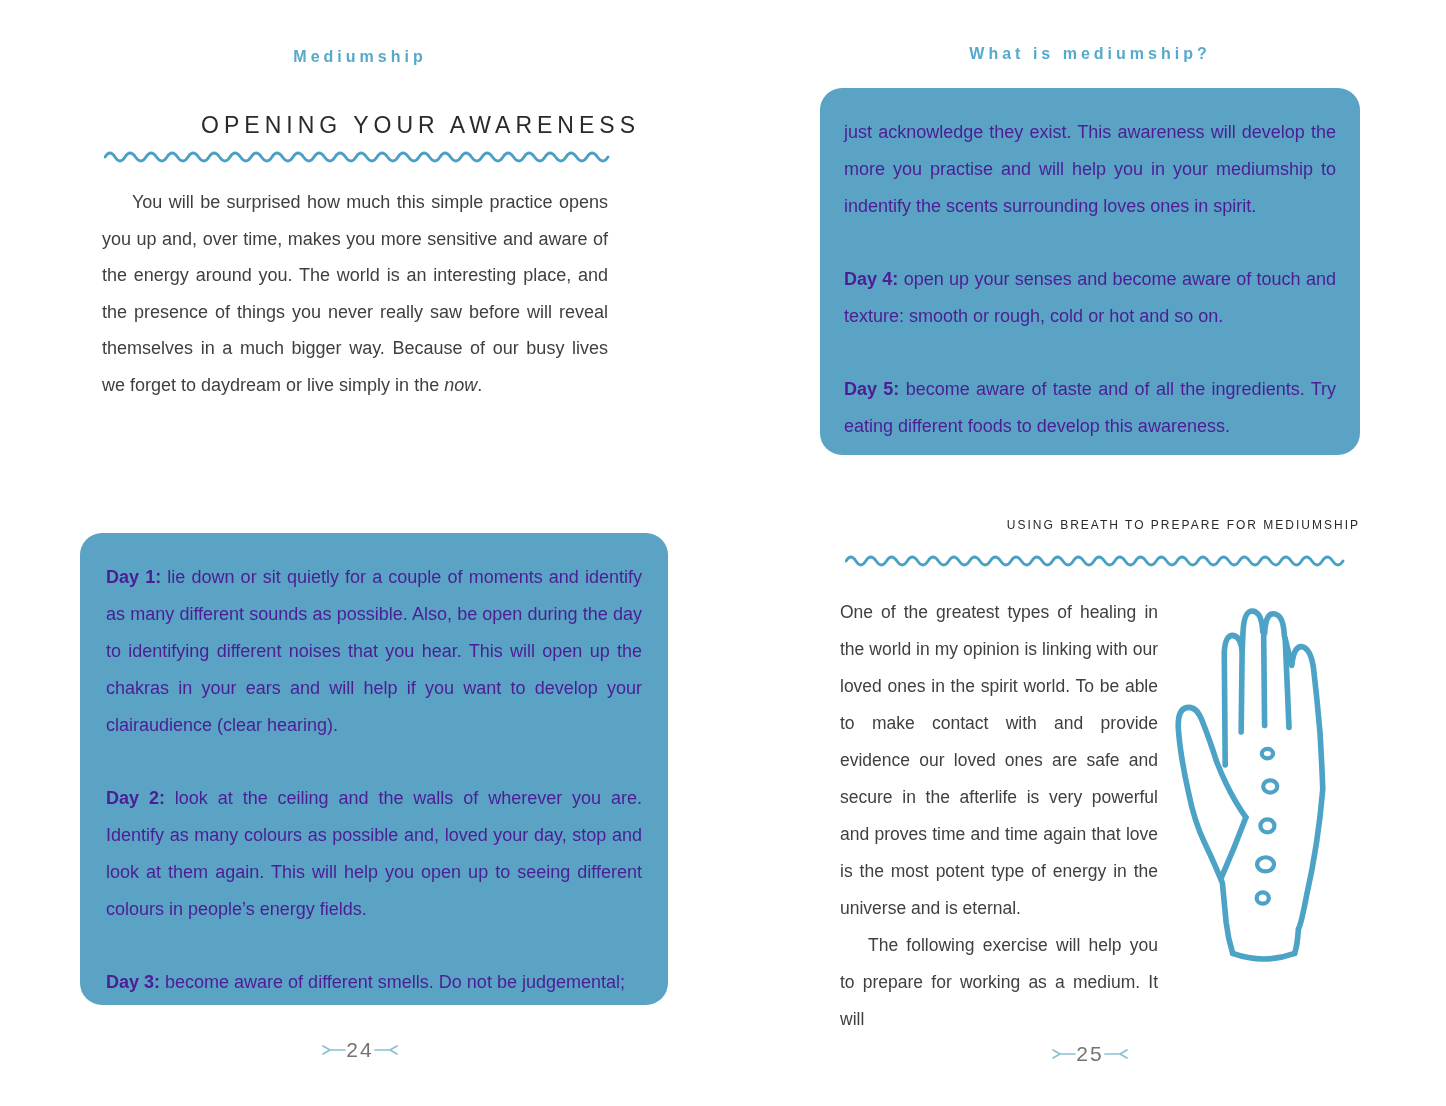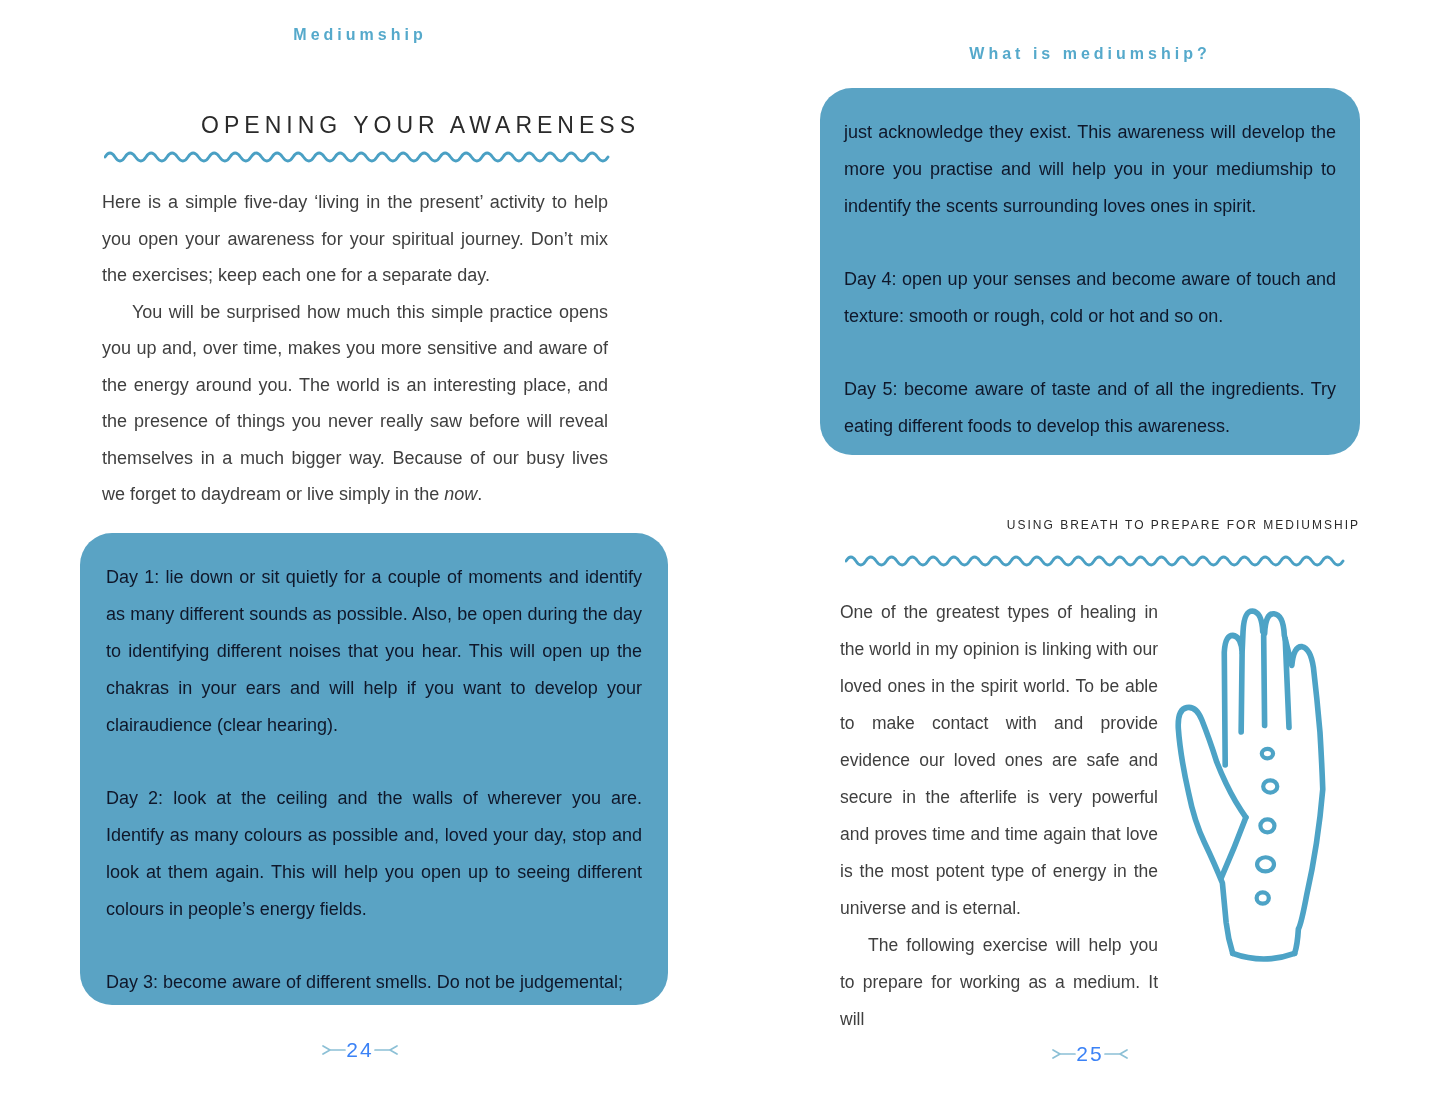--- a/index.html
+++ b/index.html
@@ -8,64 +8,64 @@
     font-family:"Liberation Sans",sans-serif;color:#3f3f3f;overflow:hidden;
   }
   .page{position:absolute;top:0;height:1106px;}
   .page-left{left:80px;width:560px;}
   .page-right{left:820px;width:600px;}
 
   .running-head{
     position:absolute;width:100%;text-align:center;
     color:#55a9cb;font-size:16px;letter-spacing:4px;font-weight:bold;
   }
-  .page-left .running-head{top:26px;width:560px;}
+  .page-left .running-head{top:48px;width:560px;}
   .page-right .running-head{top:45px;width:540px;}
 
   .section-heading{
     position:absolute;width:100%;text-align:right;margin:0;
     color:#2a2a2a;font-weight:300;font-size:23px;letter-spacing:5px;
   }
   .page-left .section-heading{top:112px;width:560px;}
   .page-right .section-heading{top:518px;width:540px;font-size:12px;letter-spacing:2px;}
 
   .wave{position:absolute;}
   .wave-left{top:148px;left:24px;}
   .wave-right{top:552px;left:25px;}
 
   .body-text{position:absolute;text-align:justify;}
   .page-left .body-text{top:184px;left:22px;width:506px;font-size:18px;line-height:36.5px;}
   .body-text p{margin:0;}
   .body-text p.indent{text-indent:30px;}
 
   .day-box{
-    position:absolute;background:#5aa3c4;border-radius:32px;
-    color:#0f172a;text-align:justify;font-size:18px;line-height:37px;
+    position:absolute;background:#5aa3c4;border-radius:22px;
+    color:#4c1d95;text-align:justify;font-size:18px;line-height:37px;
   }
   .day-box::before{
     content:"";position:absolute;inset:0;background:#a3cdde;
     border-radius:34px;transform:rotate(1.4deg);z-index:-1;
   }
   .day-box .inner{position:relative;z-index:1;}
   .box-left{top:533px;left:0;width:588px;height:472px;}
   .box-left .inner{padding:26px 26px 0 26px;}
   .box-right{top:88px;left:0;width:540px;height:367px;}
   .box-right .inner{padding:26px 24px 0 24px;}
   .day-box p{margin:0 0 36px 0;}
-  .day-box strong{font-weight:normal;}
+  .day-box strong{font-weight:bold;}
 
   .columns{position:absolute;top:594px;left:20px;width:580px;display:flex;}
   .col-text{width:318px;text-align:justify;font-size:17.5px;line-height:37px;}
   .col-text p{margin:0;}
   .col-text p.indent{text-indent:28px;}
   .hand-wrap{width:262px;display:flex;justify-content:center;align-items:flex-start;padding-top:2px;}
 
   .page-footer{
     position:absolute;width:100%;display:flex;justify-content:center;align-items:center;gap:0;
-    color:#3b82f6;font-size:21px;letter-spacing:2px;
+    color:#737373;font-size:21px;letter-spacing:2px;
   }
   .page-left .page-footer{top:1038px;width:560px;}
   .page-right .page-footer{top:1042px;width:540px;}
   .page-footer svg{display:block;}
 </style>
 </head>
 <body>
 
 <div class="canvas">
 
@@ -73,21 +73,20 @@
 
     <div class="running-head">Mediumship</div>
 
     <h1 class="section-heading">OPENING YOUR AWARENESS</h1>
 
     <svg class="wave wave-left" width="506" height="16" viewBox="0 0 506 16">
       <path d="M1 9 Q6 1 11 9 T21 9 T31.5 9 T42 9 T52.5 9 T63 9 T73.5 9 T84 9 T94.5 9 T105 9 T115.5 9 T126 9 T136.5 9 T147 9 T157.5 9 T168 9 T178.5 9 T189 9 T199.5 9 T210 9 T220.5 9 T231 9 T241.5 9 T252 9 T262.5 9 T273 9 T283.5 9 T294 9 T304.5 9 T315 9 T325.5 9 T336 9 T346.5 9 T357 9 T367.5 9 T378 9 T388.5 9 T399 9 T409.5 9 T420 9 T430.5 9 T441 9 T451.5 9 T462 9 T472.5 9 T483 9 T493.5 9 T504 9" fill="none" stroke="#4aa0c4" stroke-width="2.8" stroke-linecap="round"></path>
     </svg>
 
     <div class="body-text">
-      <p>Here is a simple five-day ‘living in the present’ activity to help you open your awareness for your spiritual journey. Don’t mix the exercises; keep each one for a separate day.</p>
       <p class="indent"><span>You will be surprised how much this simple practice opens you up and, over time, makes you more sensitive and aware of the energy around you. The world is an interesting place, and the presence of things you never really saw before will reveal themselves in a much bigger way. Because of our busy lives we forget to daydream or live simply in the </span><em>now</em><span>.</span></p>
     </div>
 
     <div class="day-box box-left">
       <div class="inner">
         <p><strong>Day 1:</strong> <span>lie down or sit quietly for a couple of moments and identify as many different sounds as possible. Also, be open during the day to identifying different noises that you hear. This will open up the chakras in your ears and will help if you want to develop your clairaudience (clear hearing).</span></p>
         <p><strong>Day 2:</strong> <span>look at the ceiling and the walls of wherever you are. Identify as many colours as possible and, loved your day, stop and look at them again. This will help you open up to seeing different colours in people’s energy fields.</span></p>
         <p><strong>Day 3:</strong> <span>become aware of different smells. Do not be judgemental;</span></p>
       </div>
     </div>

